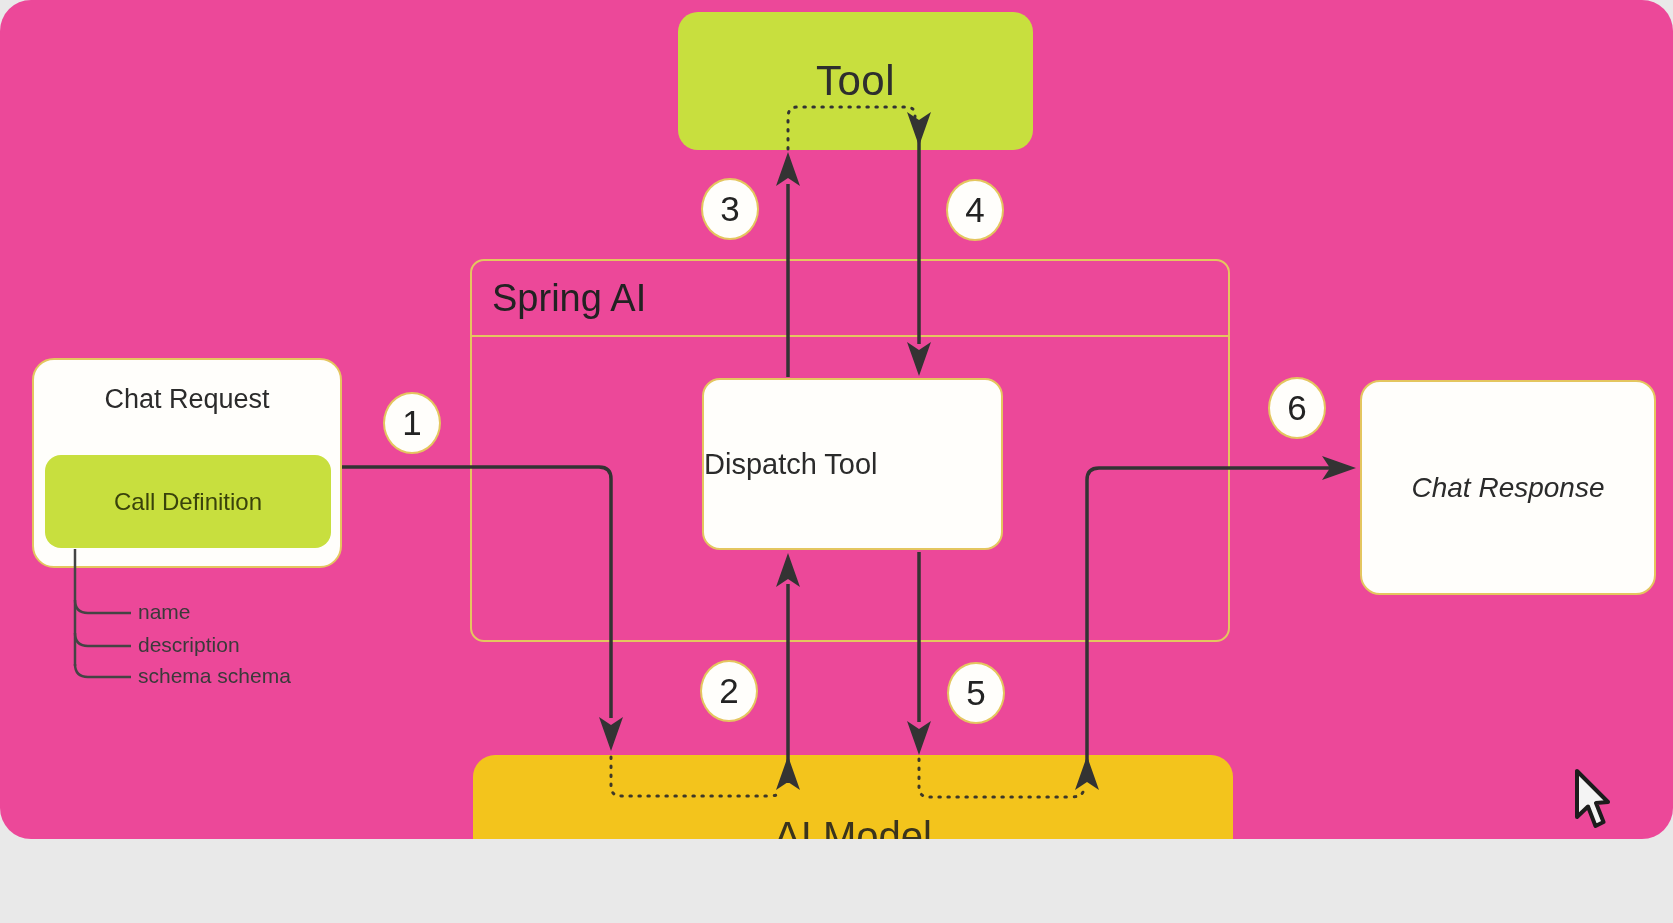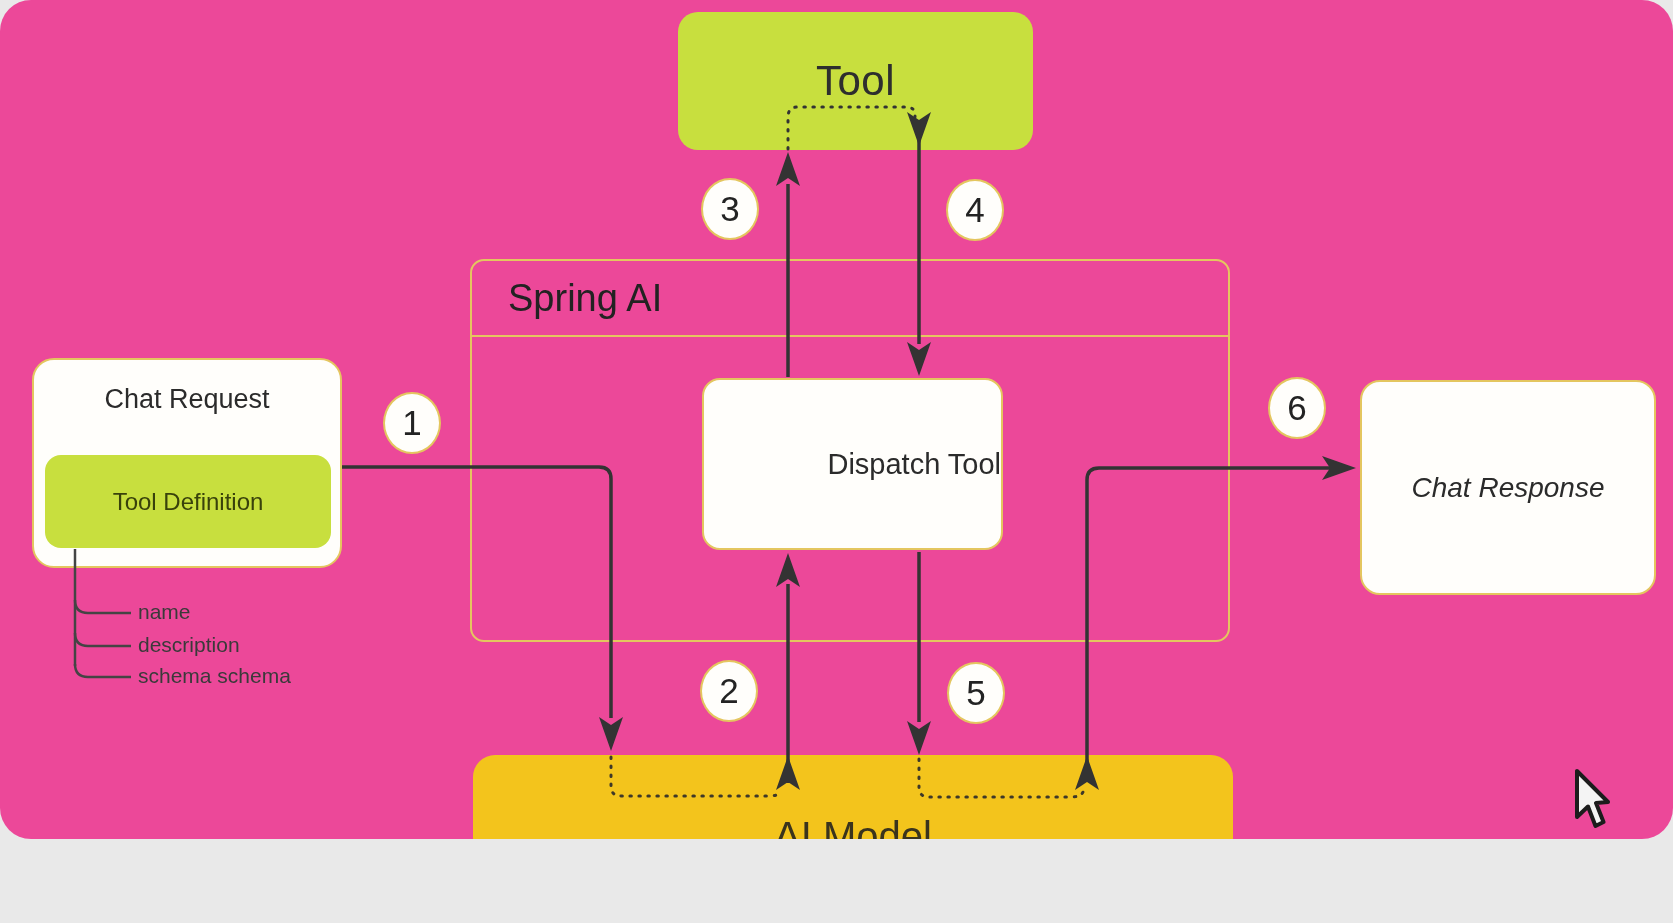--- a/index.html
+++ b/index.html
@@ -23,26 +23,26 @@
 
   
   .outlined{background:#fffefb;border:2px solid var(--border-yellow);}
   .spring-container{
     left:470px;top:259px;width:760px;height:383px;background:transparent;
     border:2px solid var(--border-yellow);border-radius:14px;
   }
   .spring-header{
     position:absolute;left:0;right:0;top:0;height:76px;
     border-bottom:2px solid var(--border-yellow);
-    display:flex;align-items:center;padding-left:36px;box-sizing:border-box;
+    display:flex;align-items:center;padding-left:20px;box-sizing:border-box;
     font-size:38px;color:#222;
   }
   .dispatch-box{
     left:702px;top:378px;width:301px;height:172px;border-radius:18px;
-    display:flex;flex-direction:column;align-items:flex-end;justify-content:center;
+    display:flex;flex-direction:column;align-items:flex-start;justify-content:center;
     font-size:29px;line-height:45px;color:#2b2b2b;text-align:center;
   }
   .chat-request-box{
     left:32px;top:358px;width:310px;height:210px;border-radius:22px;
   }
   .cr-title{
     position:absolute;left:0;right:0;top:24px;text-align:center;
     font-size:27px;color:#2b2b2b;
   }
   .tool-def{
@@ -96,21 +96,21 @@
     </div>
   </div>
 
   <div class="abs outlined dispatch-box">
     <span>Dispatch Tool</span>
   </div>
 
   <div class="abs outlined chat-request-box">
     <div class="cr-title">Chat Request</div>
     <div class="tool-def">
-      <span>Tool Definition</span>
+      <span>Call Definition</span>
     </div>
   </div>
 
   <div class="attr-label" style="top:600px;">name</div>
   <div class="attr-label" style="top:633px;">description</div>
   <div class="attr-label" style="top:664px;">schema schema</div>
 
   <div class="abs outlined chat-response-box">
     <span>Chat Response</span>
   </div>

